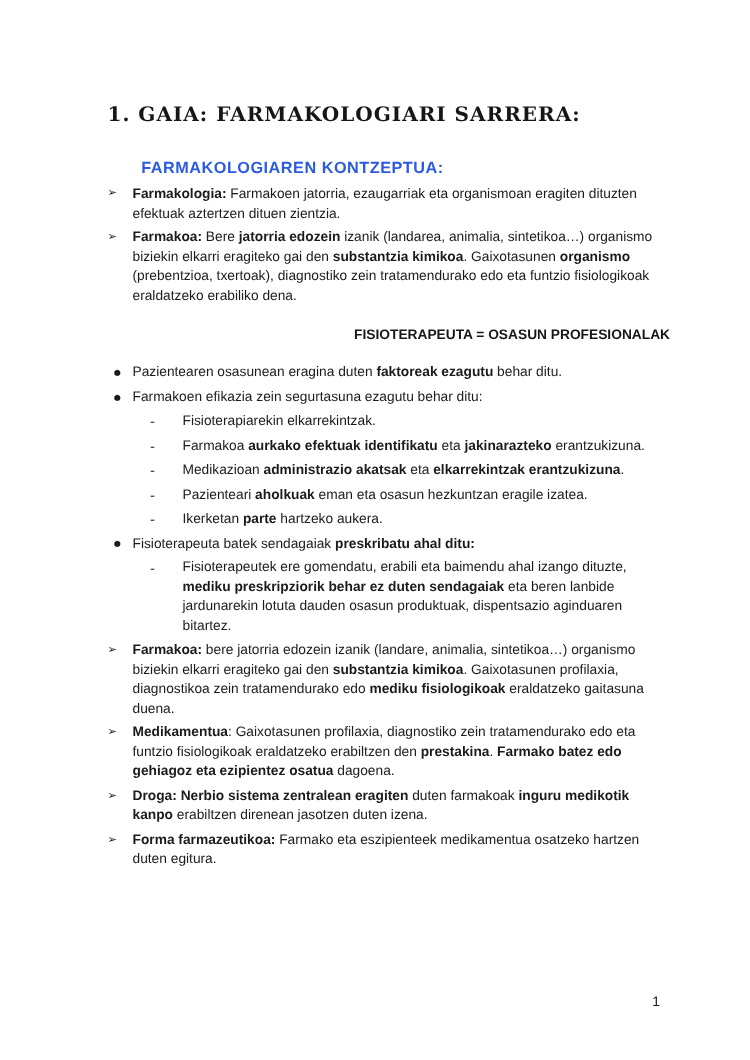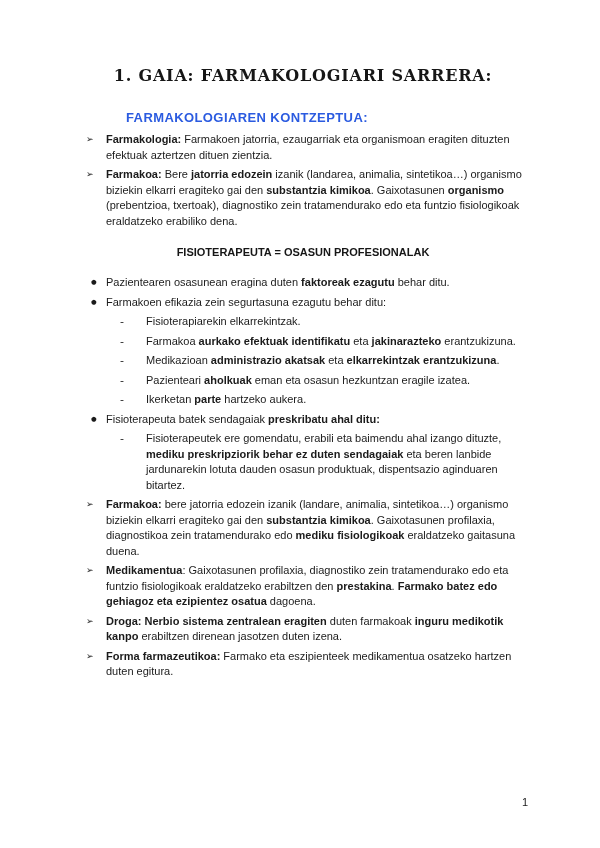--- a/index.html
+++ b/index.html
@@ -11,38 +11,38 @@
     background:#ffffff;
     font-family:"Liberation Sans", sans-serif;
     color:#1b1b1b;
     overflow:hidden;
   }
   .doc-title {
     font-family:"DejaVu Serif", serif;
     font-size:16px;
     font-weight:600;
     letter-spacing:0.8px;
-    text-align:center;
+    text-align:left;
     color:#161616;
-    margin:0;
+    margin:16px;
     line-height:20px;
   }
   .section-heading {
     font-size:13px;
     font-weight:bold;
     letter-spacing:0.4px;
     color:var(--accent, #2b5be0);
-    margin:24px 0 6px 16px;
+    margin:24px 0 6px 3px;
     line-height:16px;
     padding-left:40px;
   }
   .section-subtitle {
     font-size:11px;
     font-weight:bold;
-    text-align:center;
+    text-align:right;
     color:#161616;
     margin:15px 0 15px 0;
     line-height:16px;
   }
   .list-item {
     display:flex;
     font-size:11px;
     line-height:15.5px;
     margin-bottom:4px;
   }

